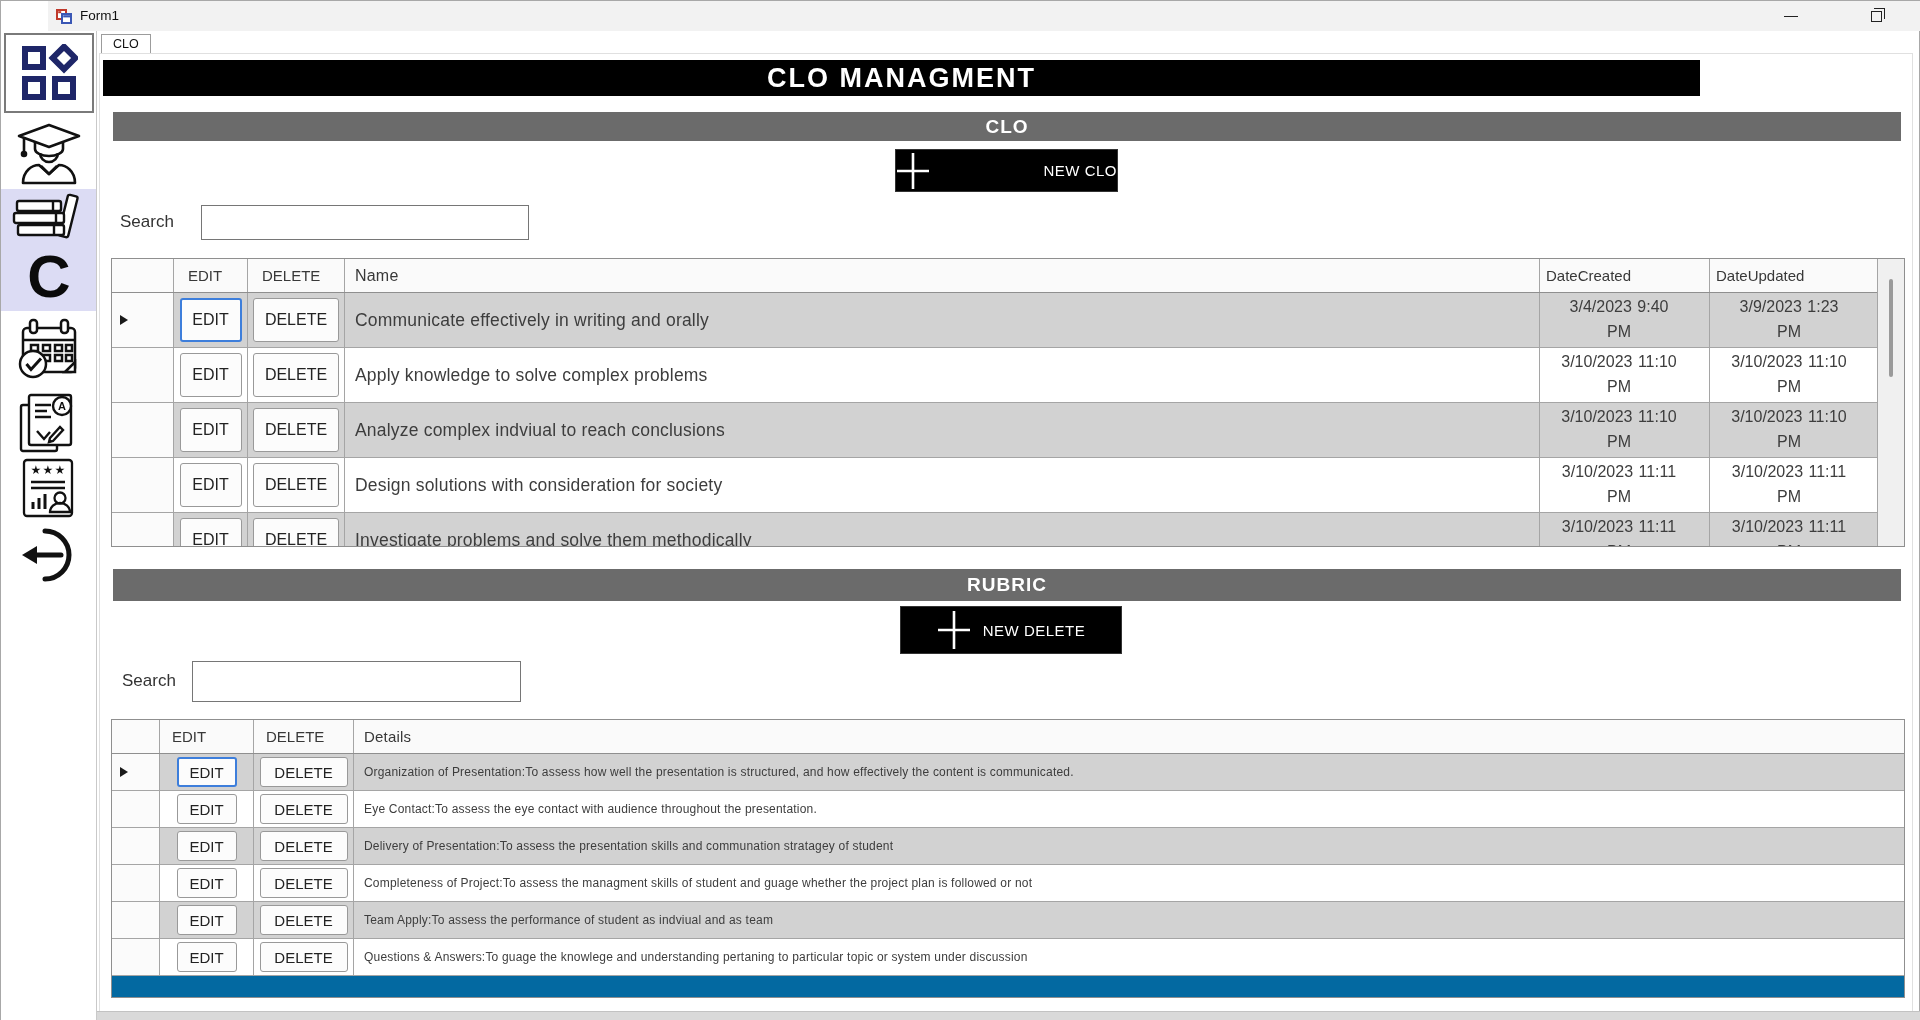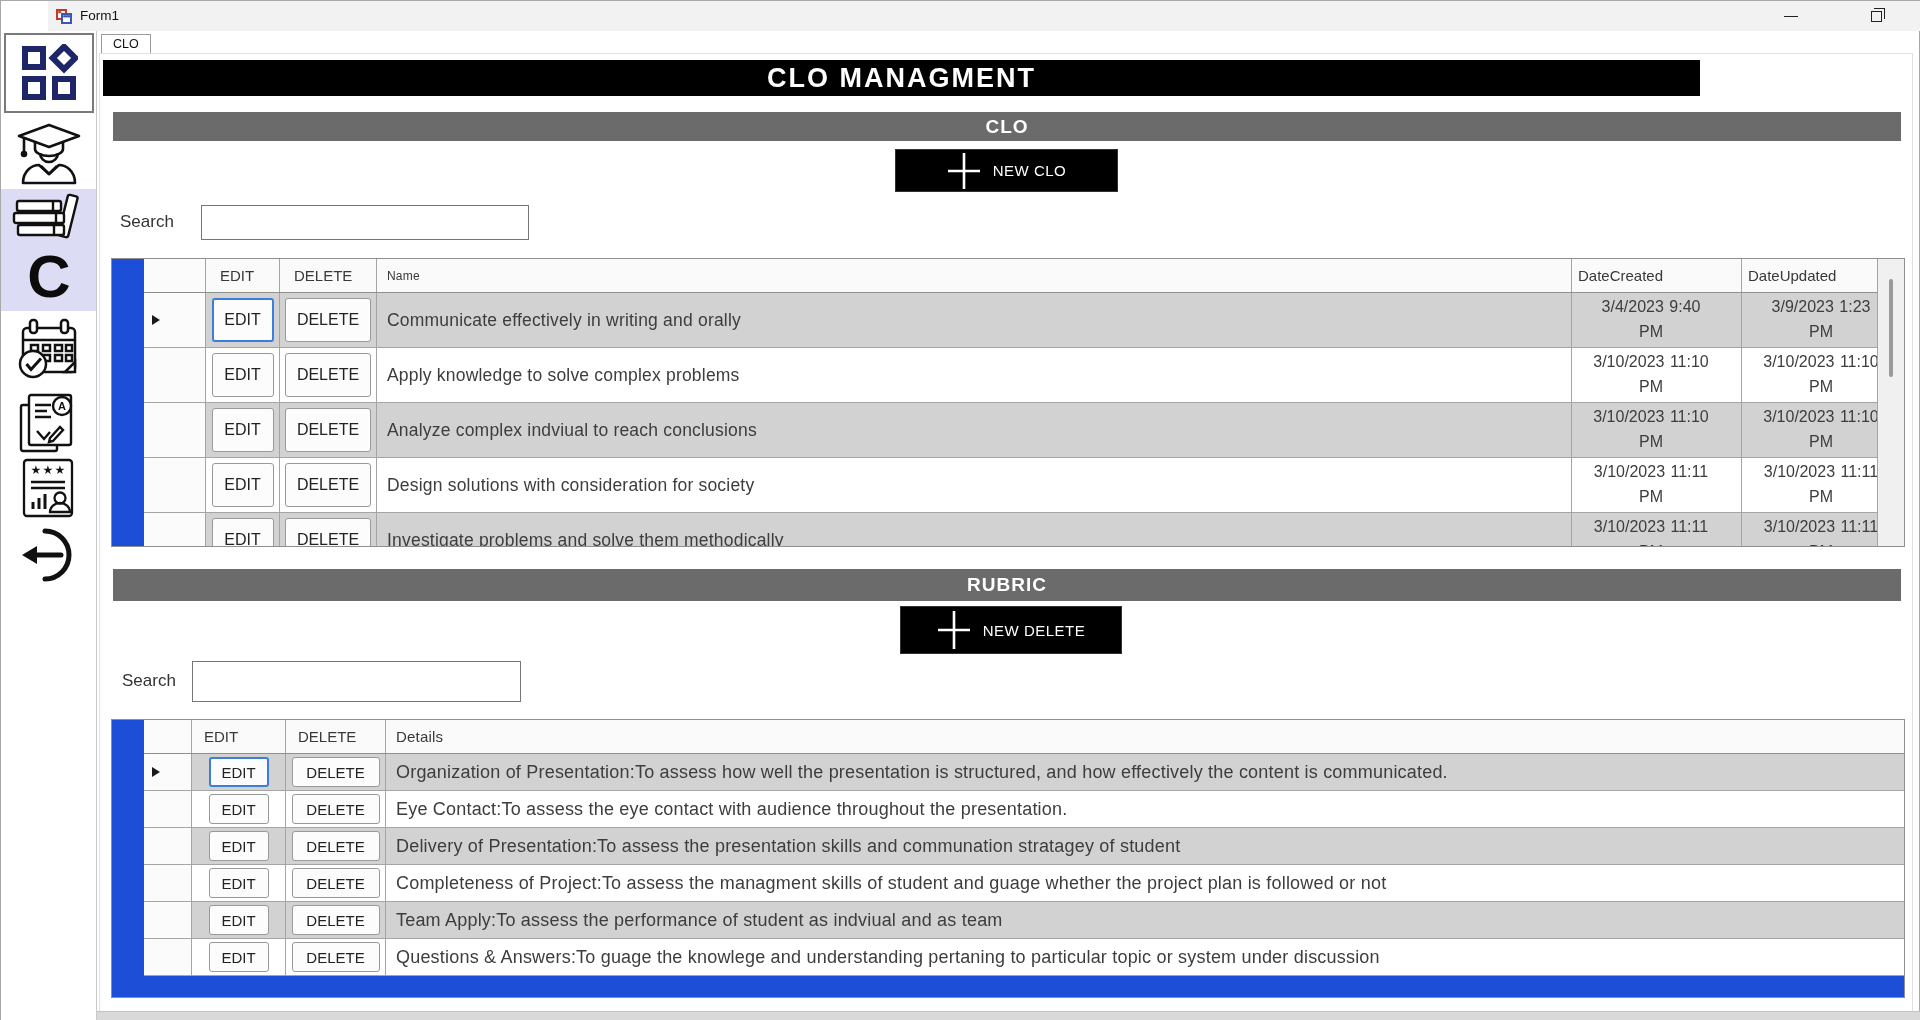--- a/index.html
+++ b/index.html
@@ -42,63 +42,63 @@
                letter-spacing:2px; display:flex; align-items:center; justify-content:center; }
   .gray-bar { position:absolute; background:#6b6b6b; color:#fff; font-weight:bold;
               font-size:19px; letter-spacing:1px; display:flex; align-items:center; justify-content:center; }
   .bar-clo { left:112px; top:111px; width:1788px; height:29px; }
   .bar-rubric { left:112px; top:568px; width:1788px; height:32px; }
 
   .new-btn { position:absolute; background:#000; color:#fff; border:1px solid #333;
              display:flex; align-items:center; justify-content:center; gap:12px;
              font-size:15px; letter-spacing:0.5px; cursor:pointer;
              font-family:"Liberation Sans", sans-serif; }
-  .btn-new-clo { left:894px; top:148px; width:223px; height:43px; }
+  .btn-new-clo { left:894px; top:148px; width:223px; height:43px;justify-content:space-between; }
   .btn-new-rubric { left:899px; top:605px; width:222px; height:48px; }
 
   .search-label { position:absolute; font-size:17px; color:#333; }
   .search-input { position:absolute; border:1px solid #767676; background:#fff;
                   font-size:16px; padding:0 6px; font-family:"Liberation Sans", sans-serif; }
   .lbl-clo-search { left:119px; top:211px; }
   .inp-clo-search { left:200px; top:204px; width:328px; height:35px; }
   .lbl-rubric-search { left:121px; top:670px; }
   .inp-rubric-search { left:191px; top:660px; width:329px; height:41px; }
 
   
-  .grid { position:absolute; background:#1d4ed8; border:1px solid #8f8f8f; overflow:hidden;padding-left:32px; }
+  .grid { position:absolute; background:#0369a1; border:1px solid #8f8f8f; overflow:hidden; }
   .clo-grid { left:110px; top:257px; width:1794px; height:289px; }
   .rubric-grid { left:110px; top:718px; width:1794px; height:279px; }
 
   .g-head { display:flex; height:34px; background:#fafafa; border-bottom:1px solid #8f8f8f;
             font-size:15px; color:#383838; }
   .g-head > div { display:flex; align-items:center; border-right:1px solid #a5a5a5; }
   .g-row { display:flex; background:#fff; border-bottom:1px solid #a5a5a5; cursor:pointer; }
   .clo-grid .g-row { height:55px; width:1765px; }
   .rubric-grid .g-row { height:37px; width:100%; }
   .g-row.alt { background:#d2d2d2; }
   .g-row > div { border-right:1px solid #a5a5a5; display:flex; align-items:center; }
 
   .c-rowhdr { background:#fbfbfb; justify-content:flex-start; padding-left:8px; }
   .clo-grid .c-rowhdr { width:62px; }
   .clo-grid .c-edit { width:74px; justify-content:center; }
   .clo-grid .c-del { width:97px; justify-content:center; }
   .clo-grid .c-name { flex:1; padding-left:10px; font-size:17.5px; color:#3d3d3d; letter-spacing:0.2px; }
   .clo-grid .c-created { width:170px; padding:2px 6px; }
   .clo-grid .c-updated { width:167px; padding:2px 6px; border-right:none; }
-  .clo-grid .g-head .c-name { font-size:12px; color:#383838; }
+  .clo-grid .g-head .c-name { font-size:16px; color:#383838; }
   .clo-grid .g-head .c-edit, .clo-grid .g-head .c-del { justify-content:flex-start; padding-left:14px; }
 
   .date-text { font-size:16px; color:#3d3d3d; line-height:1.55; width:146px;
                word-spacing:1px;text-align:center; }
   .date-wrap { display:inline-block; width:116px; }
 
   .rubric-grid .c-rowhdr { width:48px; }
   .rubric-grid .c-edit { width:94px; justify-content:center; }
   .rubric-grid .c-del { width:100px; justify-content:center; }
-  .rubric-grid .c-details { flex:1; padding-left:10px; font-size:18px; color:#3d3d3d;
+  .rubric-grid .c-details { flex:1; padding-left:10px; font-size:12px; color:#3d3d3d;
                             letter-spacing:0.2px; border-right:none; white-space:nowrap; overflow:hidden; }
   .rubric-grid .g-head .c-edit, .rubric-grid .g-head .c-del { justify-content:flex-start; padding-left:12px; }
 
   .cell-btn { background:#fcfcfc; border:1px solid #999; border-radius:3px;
               color:#222; font-family:"Liberation Sans", sans-serif; cursor:pointer;
               display:flex; align-items:center; justify-content:center; }
   .clo-grid .cell-btn { height:44px; font-size:16px; }
   .clo-grid .c-edit .cell-btn { width:62px; }
   .clo-grid .c-del .cell-btn { width:86px; }
   .rubric-grid .cell-btn { height:30px; font-size:15px; }

